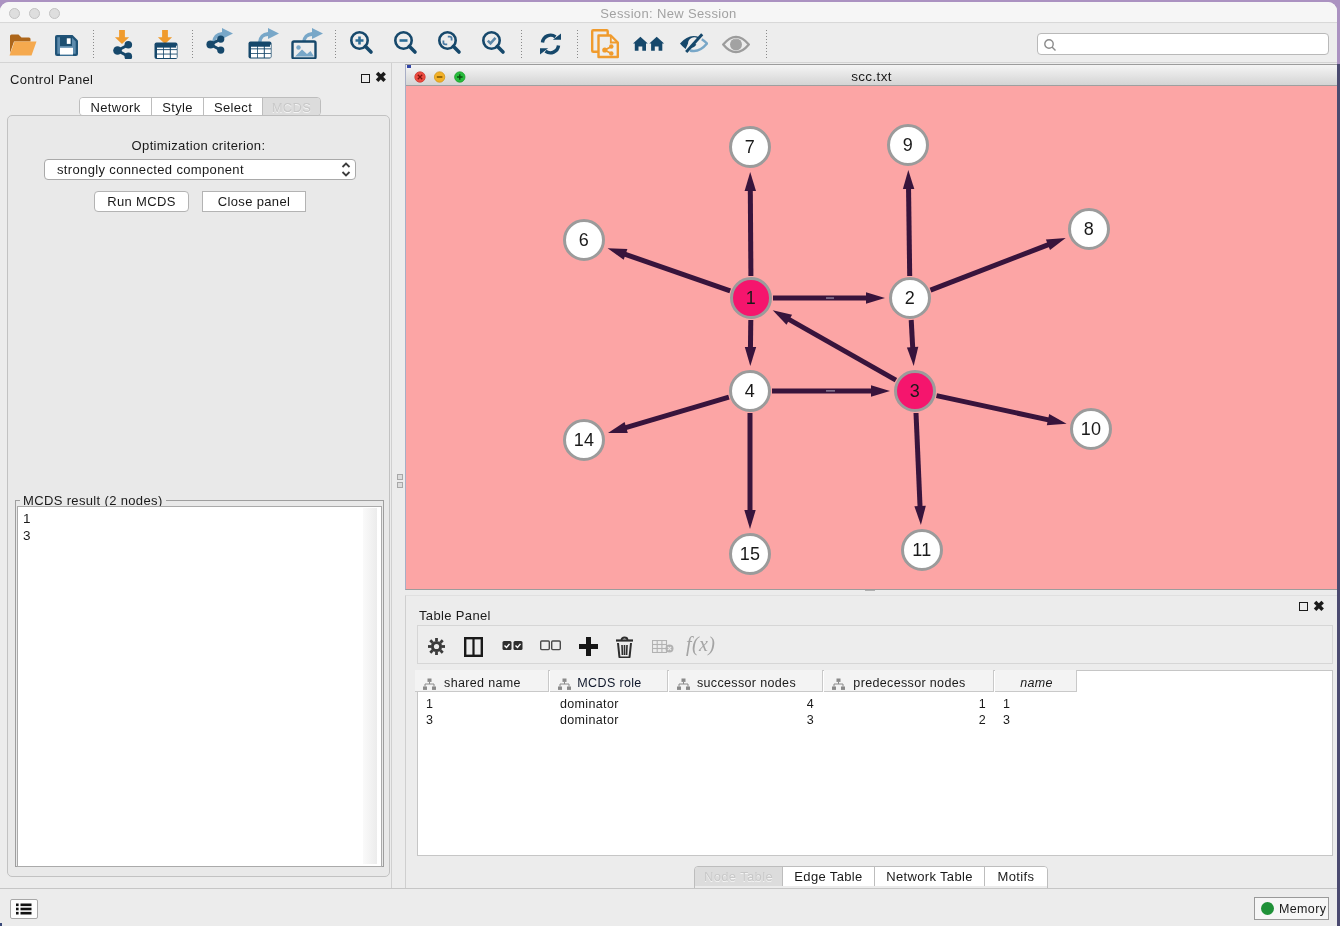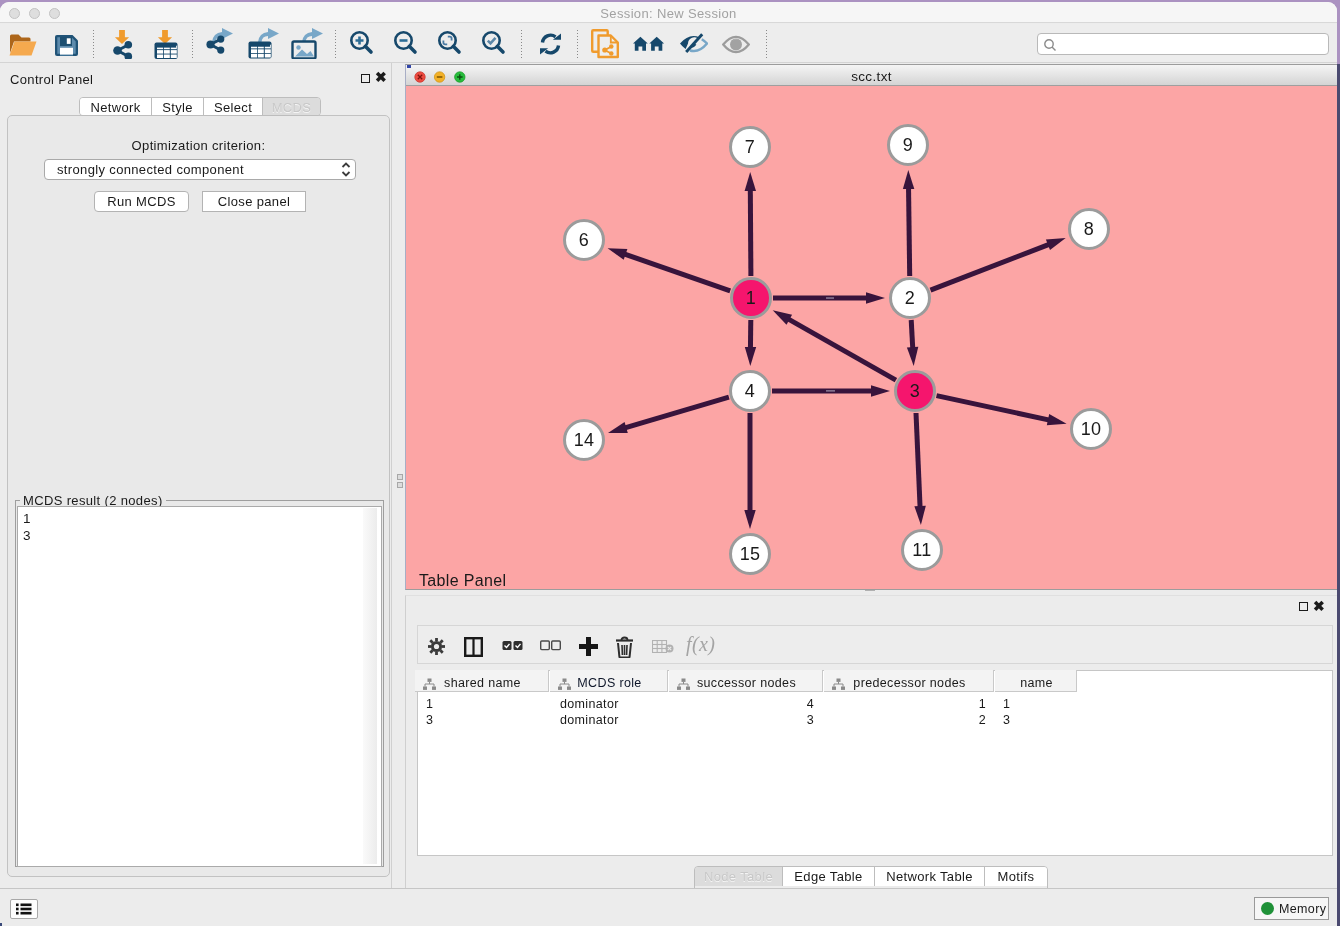--- a/index.html
+++ b/index.html
@@ -242,21 +242,21 @@
 <circle cx="516" cy="464" r="19.5" fill="#ffffff" stroke="#9b9b9b" stroke-width="3"></circle>
 <text x="516" y="464" font-size="18" fill="#1a1a1a" text-anchor="middle" dominant-baseline="central" font-family="Liberation Sans, sans-serif">11</text>
 <circle cx="178" cy="354" r="19.5" fill="#ffffff" stroke="#9b9b9b" stroke-width="3"></circle>
 <text x="178" y="354" font-size="18" fill="#1a1a1a" text-anchor="middle" dominant-baseline="central" font-family="Liberation Sans, sans-serif">14</text>
 <circle cx="344" cy="468" r="19.5" fill="#ffffff" stroke="#9b9b9b" stroke-width="3"></circle>
 <text x="344" y="468" font-size="18" fill="#1a1a1a" text-anchor="middle" dominant-baseline="central" font-family="Liberation Sans, sans-serif">15</text>
     </svg>
 </div>
 
 <div class="abs" style="left:405px;top:595px;width:935px;height:293px;background:#ececec;border-left:1px solid #cfcfcf;border-top:1px solid #e0e0e0"></div>
-<div class="abs" style="left:419px;top:572px;font-size:16px">Table Panel</div>
+<div class="abs" style="left:419px;top:608px;font-size:13px">Table Panel</div>
 <div class="abs" style="left:1299px;top:602px;width:9px;height:9px;border:1.6px solid #1a1a1a"></div>
 <div class="abs" style="left:1313px;top:598px;font-size:14px;font-weight:700">✖</div>
 <div class="abs" style="left:417px;top:625px;width:916px;height:39px;background:#ededed;border:1px solid #d6d6d6"></div>
 <svg style="position:absolute;left:428px;top:638px" width="17" height="17" viewBox="0 0 17 17">
     <g fill="#3b3b3b">
       <circle cx="8.5" cy="8.5" r="5.6"></circle>
       <rect x="7.1" y="-0.3" width="2.8" height="3.4" transform="rotate(0 8.5 8.5)"></rect>
       <rect x="7.1" y="-0.3" width="2.8" height="3.4" transform="rotate(45 8.5 8.5)"></rect>
       <rect x="7.1" y="-0.3" width="2.8" height="3.4" transform="rotate(90 8.5 8.5)"></rect>
       <rect x="7.1" y="-0.3" width="2.8" height="3.4" transform="rotate(135 8.5 8.5)"></rect>
@@ -339,21 +339,21 @@
 <svg style="position:absolute;left:832px;top:678px" width="13" height="13" viewBox="0 0 13 13">
     <g fill="#8a8a8a">
       <rect x="4.5" y="0.5" width="4" height="3.4"></rect>
       <rect x="0" y="8.5" width="4" height="3.4"></rect>
       <rect x="9" y="8.5" width="4" height="3.4"></rect>
     </g>
     <path d="M6.5 4 V6 M2 8.6 V6 H11 V8.6" stroke="#8a8a8a" fill="none" stroke-width="1"></path>
   </svg>
 <div style="position:absolute;left:824px;top:676px;width:171px;text-align:center;font-size:12.5px;color:#1a1a1a;">predecessor nodes</div>
 <div style="position:absolute;left:995px;top:670px;width:82px;height:22px;background:#f3f3f3;border-right:1px solid #c9c9c9;border-bottom:1px solid #c9c9c9;"></div>
-<div style="position:absolute;left:995px;top:676px;width:83px;text-align:center;font-size:12.5px;color:#1a1a1a;">name</div>
+<div style="position:absolute;left:995px;top:676px;width:83px;text-align:center;font-size:12.5px;color:#1a1a1a;font-style:italic;">name</div>
 <div style="position:absolute;left:426px;top:697px;width:60px;font-size:12.5px;color:#1a1a1a;text-align:left;">1</div>
 <div style="position:absolute;left:560px;top:697px;width:80px;font-size:12.5px;color:#1a1a1a;text-align:left;">dominator</div>
 <div style="position:absolute;left:740px;top:697px;width:74px;font-size:12.5px;color:#1a1a1a;text-align:right;">4</div>
 <div style="position:absolute;left:900px;top:697px;width:86px;font-size:12.5px;color:#1a1a1a;text-align:right;">1</div>
 <div style="position:absolute;left:1003px;top:697px;width:40px;font-size:12.5px;color:#1a1a1a;text-align:left;">1</div>
 <div style="position:absolute;left:426px;top:713px;width:60px;font-size:12.5px;color:#1a1a1a;text-align:left;">3</div>
 <div style="position:absolute;left:560px;top:713px;width:80px;font-size:12.5px;color:#1a1a1a;text-align:left;">dominator</div>
 <div style="position:absolute;left:740px;top:713px;width:74px;font-size:12.5px;color:#1a1a1a;text-align:right;">3</div>
 <div style="position:absolute;left:900px;top:713px;width:86px;font-size:12.5px;color:#1a1a1a;text-align:right;">2</div>
 <div style="position:absolute;left:1003px;top:713px;width:40px;font-size:12.5px;color:#1a1a1a;text-align:left;">3</div>

